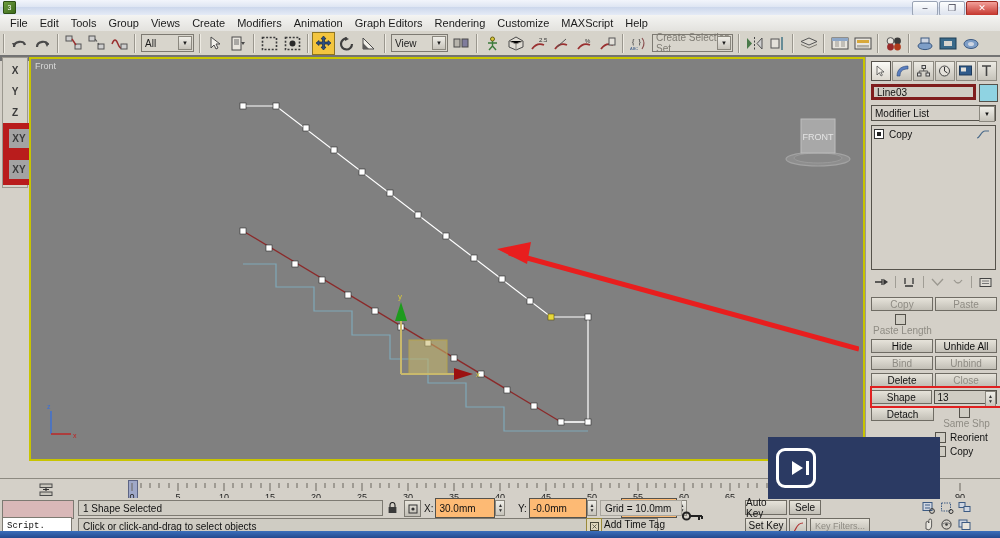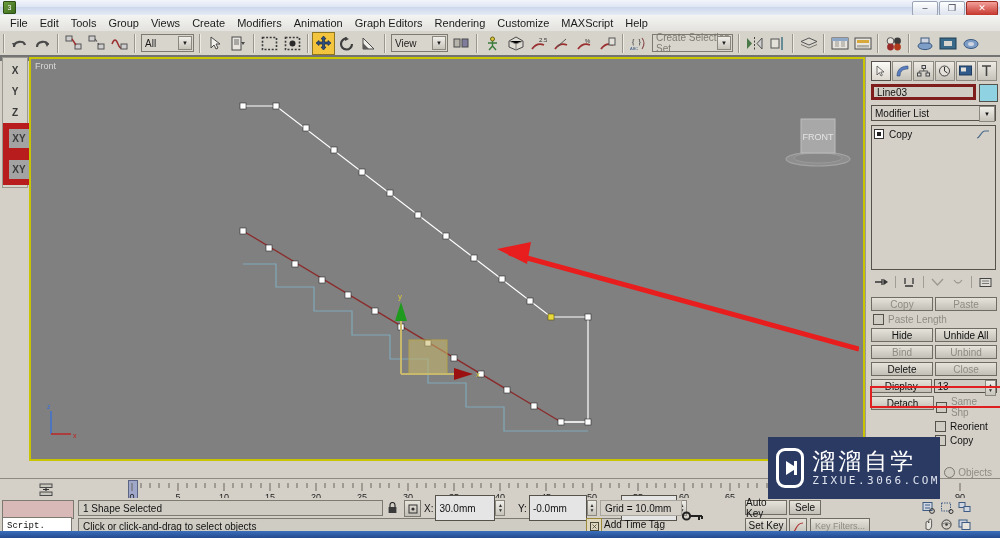--- a/index.html
+++ b/index.html
@@ -172,21 +172,21 @@
   .btnrow{display:flex;gap:2px;margin-bottom:3px;padding:0 2px;}
   .mbtn{
     flex:1;height:14px;border:1px solid #6f6c64;
     background:linear-gradient(to bottom,#e6e3da,#c2bfb6);
     font-size:10px;color:#111;display:flex;align-items:center;justify-content:center;
     box-sizing:border-box;
   }
   .mbtn.dis{color:#8f8c84;}
   .chk{display:flex;align-items:center;font-size:10px;color:#111;}
   .chk .box{width:9px;height:9px;border:1px solid #55524b;background:#cfccc3;margin-right:4px;}
-  .chk.dis{color:#8f8c84;}
+  .chk.dis{color:#8f8c84;flex-direction:column;}
   .spin{
     height:14px;border:1px solid #55524b;background:#cfccc3;
     display:flex;align-items:center;font-size:10px;color:#111;padding-left:3px;
     position:relative;box-sizing:border-box;
   }
   .spin .up{position:absolute;right:0;top:0;width:9px;height:14px;
     background:linear-gradient(to bottom,#efeee8,#c7c4bb);border:1px solid #8b887f;
     display:flex;flex-direction:column;align-items:center;justify-content:center;
     font-size:5px;line-height:5px;color:#333;}
   .hl-box{
@@ -234,21 +234,21 @@
   }
   .status-field{
     position:absolute;height:16px;border:1px solid #7d7a72;background:#cfccc3;
     font-size:10px;color:#111;display:flex;align-items:center;padding-left:4px;
     box-sizing:border-box;
   }
   .coord{
     position:absolute;height:16px;display:flex;align-items:center;font-size:10px;color:#111;
   }
   .coordbox{
-    height:26px;border:1px solid #55524b;background:#e5e5e5;
+    height:20px;border:1px solid #55524b;background:#fdba74;
     font-size:10px;color:#111;display:flex;align-items:center;padding-left:3px;
     box-sizing:border-box;position:relative;
   }
   .spinner-sm{width:8px;height:14px;border:1px solid #8b887f;
     background:linear-gradient(to bottom,#efeee8,#c7c4bb);
     display:flex;flex-direction:column;align-items:center;justify-content:center;
     font-size:5px;line-height:5px;color:#333;}
   .akbtn{
     position:absolute;height:15px;border:1px solid #6f6c64;
     background:linear-gradient(to bottom,#e6e3da,#c2bfb6);
@@ -769,21 +769,21 @@
         <div class="mbtn dis">Bind</div>
         <div class="mbtn dis">Unbind</div>
       </div>
 
       <div class="btnrow">
         <div class="mbtn">Delete</div>
         <div class="mbtn dis">Close</div>
       </div>
 
       <div class="btnrow">
-        <div class="mbtn">Display</div>
+        <div class="mbtn">Shape</div>
         <div class="spin" style="flex:1">
           <span>13</span>
           <span class="up">
               <span>▲</span>
               <span>▼</span>
             </span>
         </div>
       </div>
 
       <div class="btnrow">
@@ -1077,20 +1077,16 @@
         <svg width="13" height="13" viewBox="0 0 13 13">
             <rect x="1" y="2" width="8" height="7" fill="#cfd6e2" stroke="#3c5a82"></rect>
             <rect x="4" y="4.5" width="8" height="7" fill="#e8e5de" stroke="#3c5a82"></rect>
           </svg>
       </div>
     </div>
   </div>
 
   <div class="watermark">
     <div class="wm-logo"></div>
-    <div class="wm-txt">
-      <div class="wm-cn">溜溜自学</div>
-      <div class="wm-en">ZIXUE.3066.COM</div>
-    </div>
   </div>
 
   <div class="taskstrip"></div>
 </div>
 
 </body></html>

